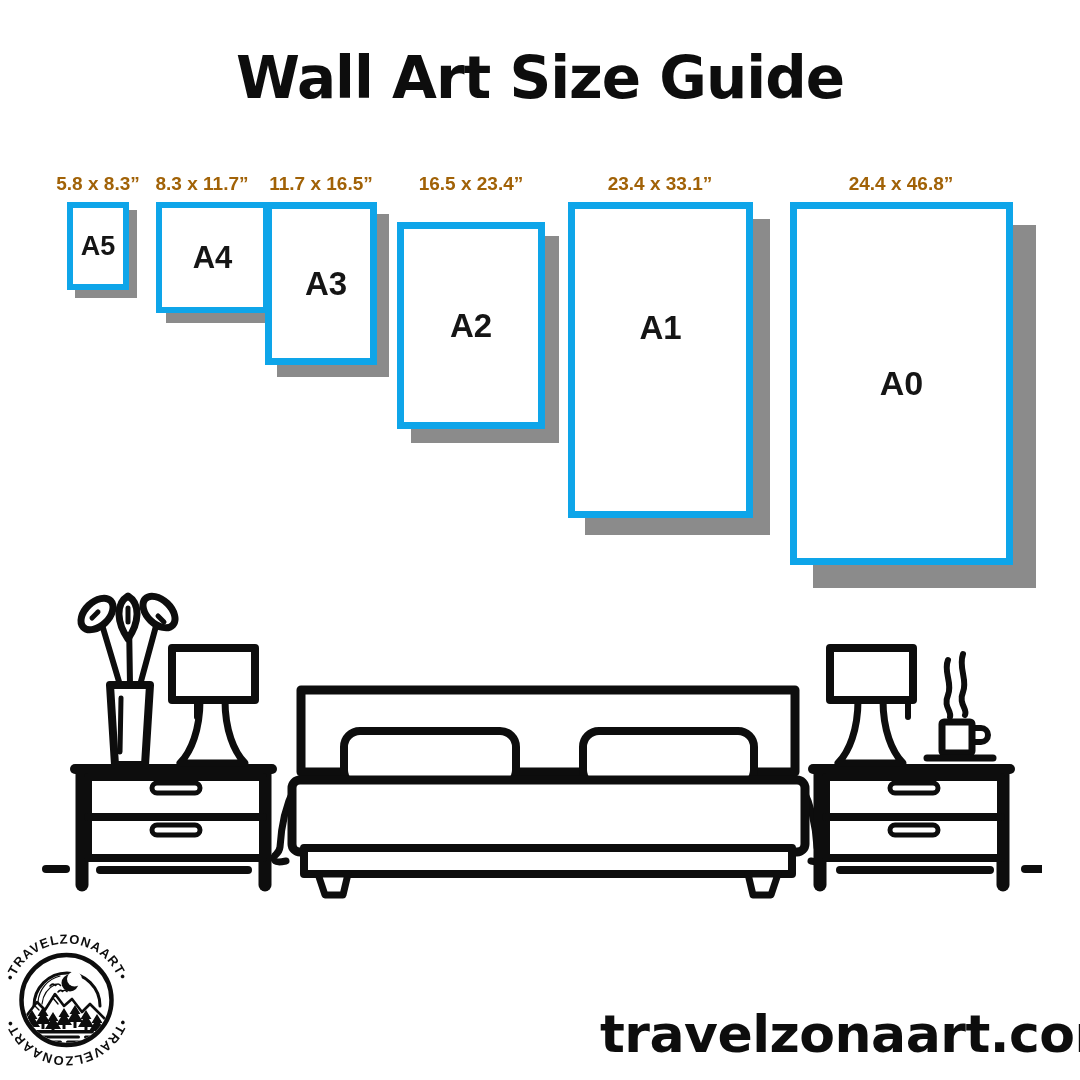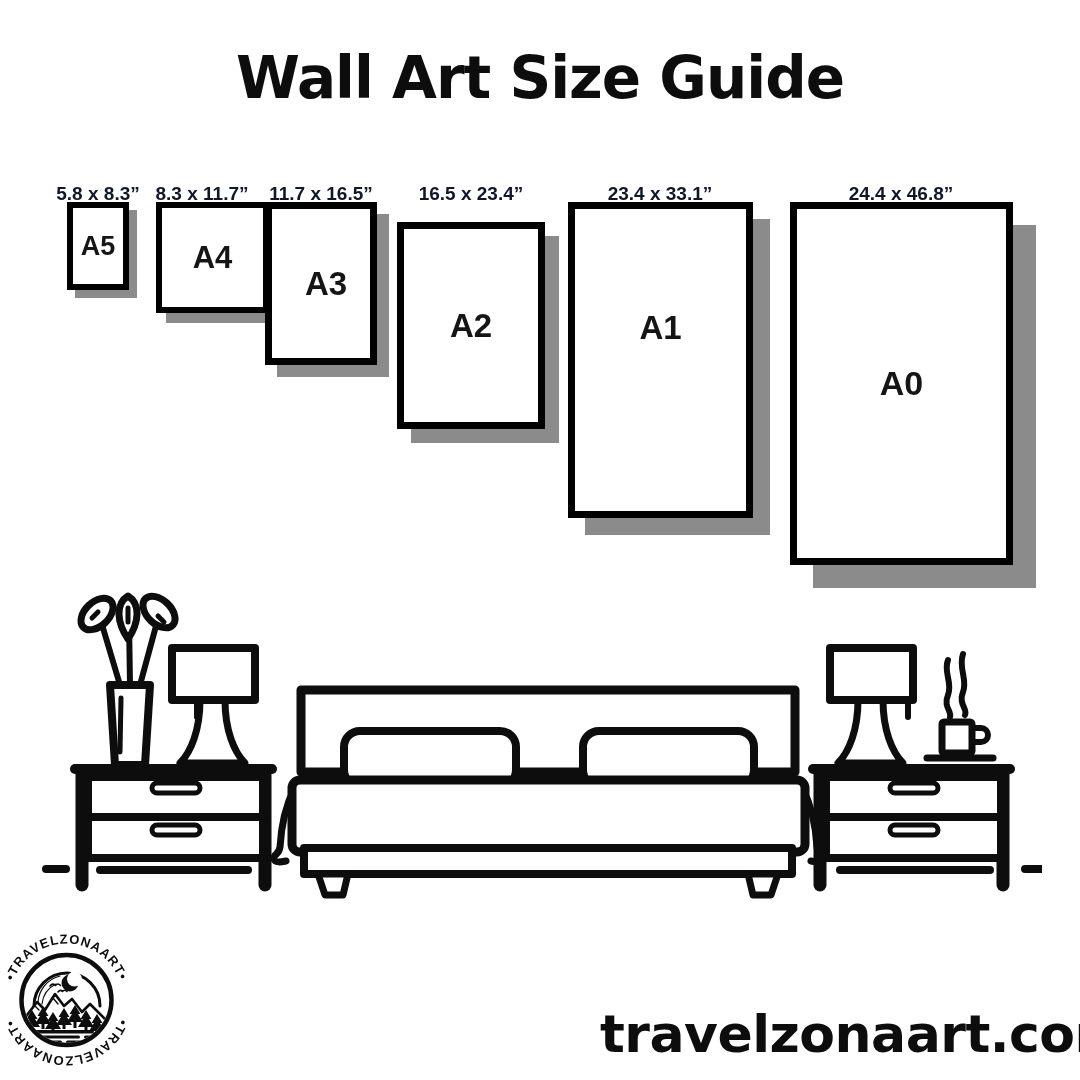--- a/index.html
+++ b/index.html
@@ -8,25 +8,25 @@
     width:1080px;height:1080px;position:relative;overflow:hidden;
     background:#ffffff;color:#0d0d0d;
     font-family:"Liberation Sans", sans-serif;
   }
   .title{
     position:absolute;left:0;top:44px;width:1080px;
     text-align:center;font-size:58px;font-weight:700;letter-spacing:-1px;
     font-family:"DejaVu Sans","Liberation Sans",sans-serif;
   }
   .dim-label{
-    position:absolute;top:183px;transform:translateX(-50%);
-    font-size:19px;font-weight:700;white-space:nowrap;color:#0f172a;
+    position:absolute;top:173px;transform:translateX(-50%);
+    font-size:19px;font-weight:700;white-space:nowrap;color:#a16207;
   }
   .frame{
-    position:absolute;top:202px;background:#fff;border:7px solid #000000;
+    position:absolute;top:202px;background:#fff;border:7px solid #0ea5e9;
     display:flex;align-items:center;justify-content:center;
     font-weight:700;color:#151515;
   }
   .f-a5{left:67px;width:62px;height:88px;box-shadow:8px 8px 0 #8b8b8b;font-size:27px;border-width:6px;}
   .f-a4{left:156px;width:113px;height:111px;box-shadow:10px 10px 0 #8b8b8b;font-size:31px;border-width:6px;align-items:center;}
   .f-a3{left:265px;width:112px;height:163px;box-shadow:12px 12px 0 #8b8b8b;font-size:33px;padding-left:10px;}
   .f-a2{left:397px;width:148px;height:207px;box-shadow:14px 14px 0 #8b8b8b;font-size:33px;margin-top:20px;}
   .f-a1{left:568px;width:185px;height:316px;box-shadow:17px 17px 0 #8b8b8b;font-size:33px;align-items:flex-start;}
   .f-a1 span{margin-top:100px;}
   .f-a0{left:790px;width:223px;height:363px;box-shadow:23px 23px 0 #8b8b8b;font-size:34px;}

